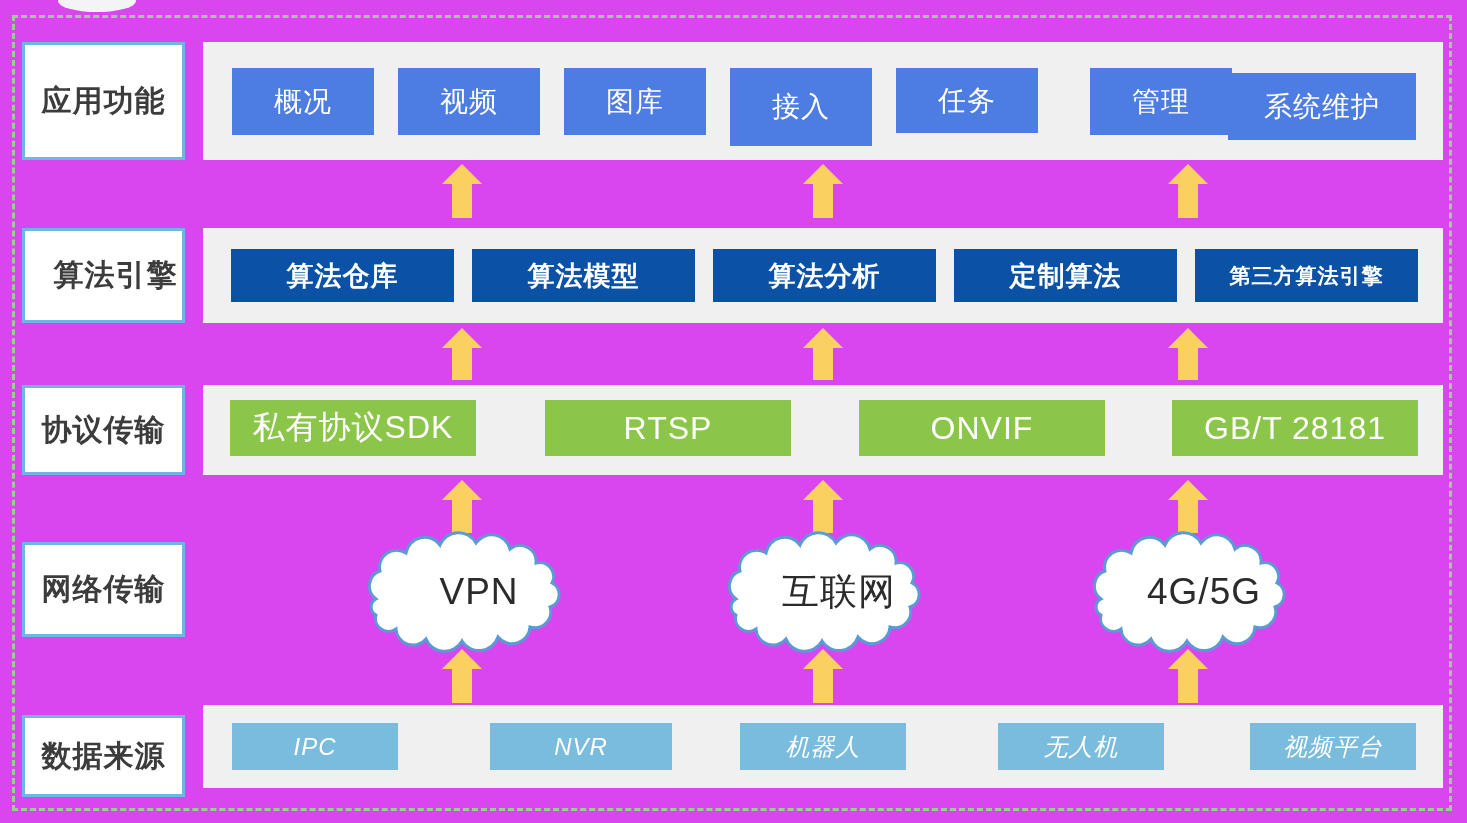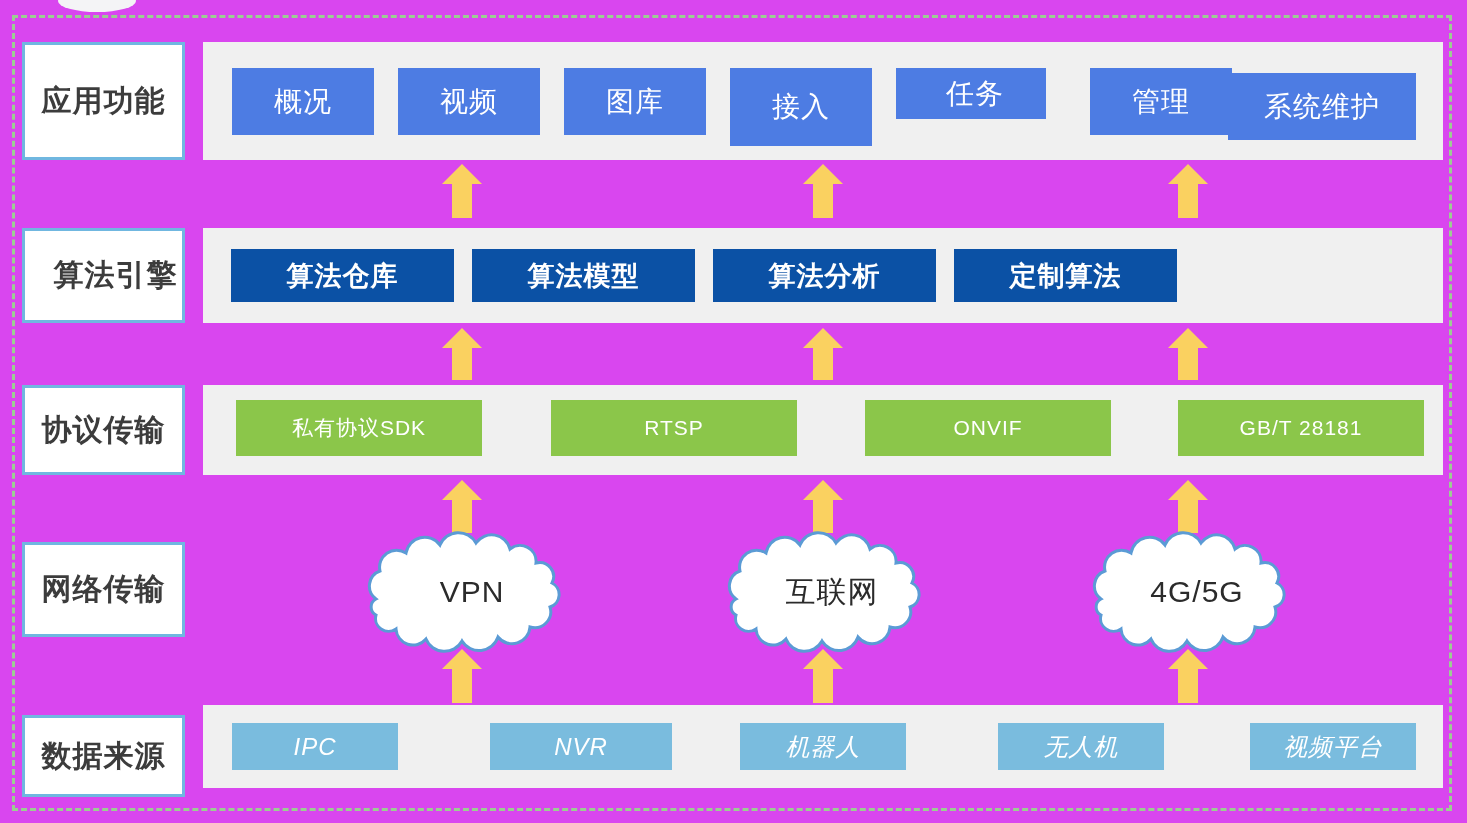--- a/index.html
+++ b/index.html
@@ -43,40 +43,40 @@
     letter-spacing:1px;
   }
   .chip{
     position:absolute;
     display:flex;align-items:center;justify-content:center;
     color:#ffffff;letter-spacing:1px;
   }
   .chip.app{background:var(--app-blue);font-size:28px;}
   .chip.engine{background:var(--engine-blue);font-size:27px;font-weight:600;}
   .chip.engine.small{font-size:21px;}
-  .chip.protocol{background:var(--protocol-green);font-size:21px;margin-left:6px;}
+  .chip.protocol{background:var(--protocol-green);font-size:32px;}
   .chip.source{background:var(--source-blue);font-size:24px;font-style:italic;}
   .arrow{position:absolute;width:40px;z-index:1;}
   .arrow .head{
     width:0;height:0;margin:0 auto;
     border-left:20px solid transparent;
     border-right:20px solid transparent;
     border-bottom:20px solid var(--arrow-yellow);
   }
   .arrow .shaft{
     width:20px;margin:0 auto;background:var(--arrow-yellow);
   }
   .cloud{
     position:absolute;width:210px;height:130px;z-index:2;
   }
   .cloud svg{position:absolute;left:0;top:0;}
   .cloud .cloud-label{
-    position:absolute;left:9px;top:0;width:100%;height:100%;
+    position:absolute;left:16px;top:0;width:100%;height:100%;
     display:flex;align-items:center;justify-content:center;
-    color:#2b2b2b;font-size:30px;letter-spacing:1px;text-align:right;
+    color:#2b2b2b;font-size:37px;letter-spacing:1px;text-align:right;
   }
 </style>
 </head>
 <body>
 
 <div class="canvas">
 
   <div class="artifact"></div>
   <div class="page-border"></div>
 
@@ -106,41 +106,44 @@
     </div>
   <div class="chip app" style="left:398px;top:68px;width:142px;height:67px;">
       <span>视频</span>
     </div>
   <div class="chip app" style="left:564px;top:68px;width:142px;height:67px;">
       <span>图库</span>
     </div>
   <div class="chip app" style="left:730px;top:68px;width:142px;height:78px;">
       <span>接入</span>
     </div>
-  <div class="chip app" style="left:896px;top:68px;width:142px;height:51px;padding-left:8px;">
+  <div class="chip app" style="left:896px;top:68px;width:142px;height:65px;">
       <span>任务</span>
     </div>
   <div class="chip app" style="left:1062px;top:68px;width:142px;height:67px;margin-left:28px;">
       <span>管理</span>
     </div>
   <div class="chip app" style="left:1228px;top:73px;width:188px;height:67px;">
       <span>系统维护</span>
     </div>
 
   <div class="chip engine" style="left:231px;top:249px;width:223px;height:53px;">
       <span>算法仓库</span>
     </div>
   <div class="chip engine" style="left:472px;top:249px;width:223px;height:53px;">
       <span>算法模型</span>
     </div>
   <div class="chip engine" style="left:713px;top:249px;width:223px;height:53px;">
       <span>算法分析</span>
     </div>
   <div class="chip engine" style="left:954px;top:249px;width:223px;height:53px;">
       <span>定制算法</span>
+    </div>
+  <div class="chip engine small" style="left:1195px;top:249px;width:223px;height:53px;">
+      <span>第三方算法引擎</span>
     </div>
 
   <div class="chip protocol" style="left:230px;top:400px;width:246px;height:56px;">
       <span>私有协议SDK</span>
     </div>
   <div class="chip protocol" style="left:545px;top:400px;width:246px;height:56px;">
       <span>RTSP</span>
     </div>
   <div class="chip protocol" style="left:859px;top:400px;width:246px;height:56px;">
       <span>ONVIF</span>

